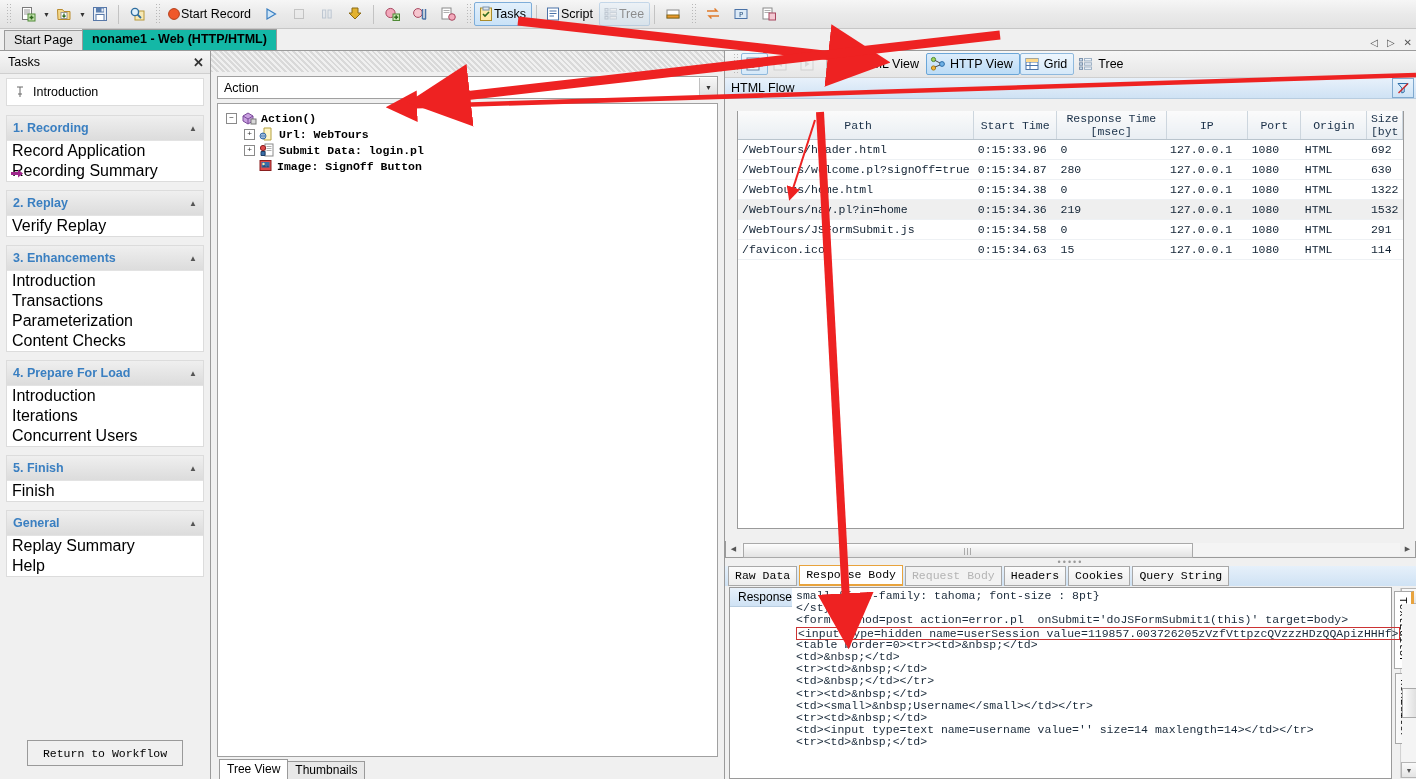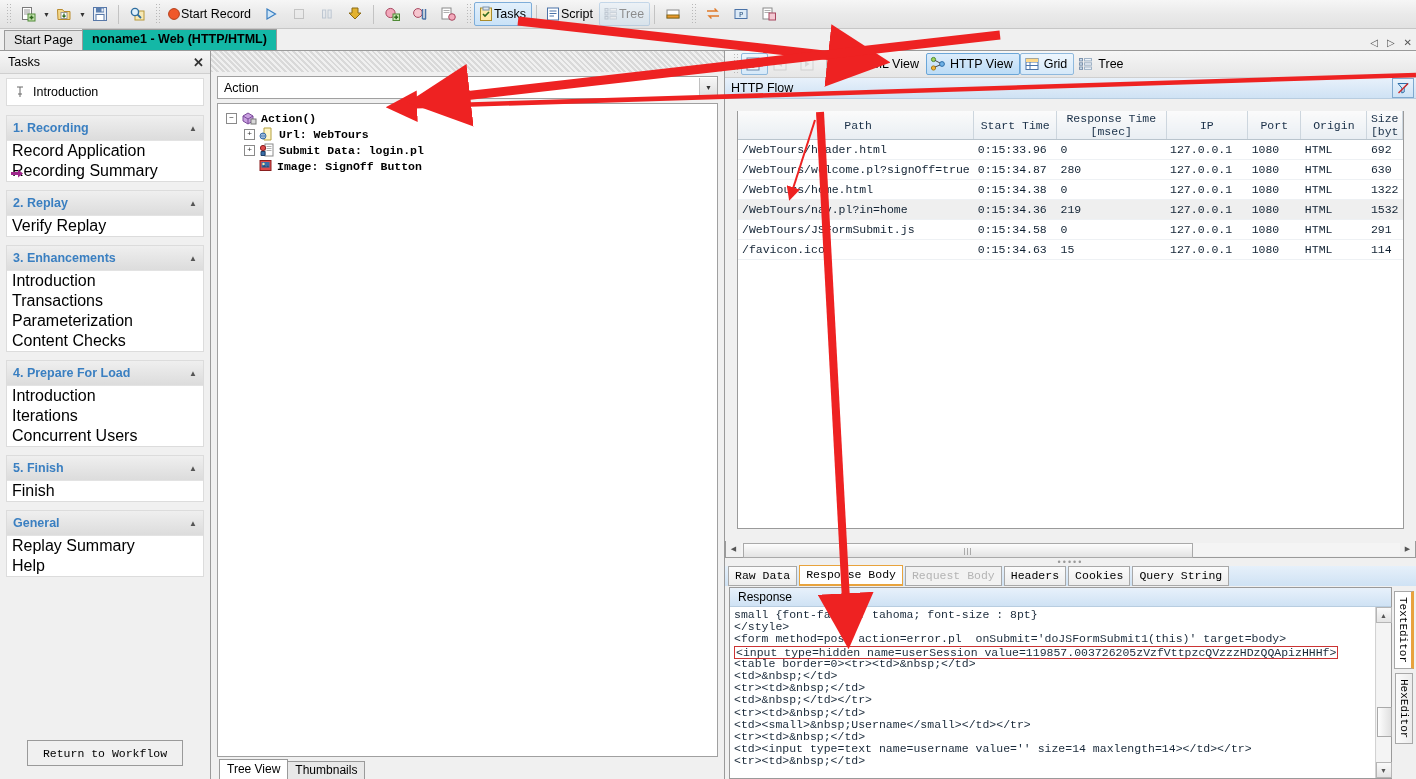--- a/index.html
+++ b/index.html
@@ -151,21 +151,21 @@
 
   .dtabs{height:20px;flex:0 0 20px;display:flex;align-items:flex-end;padding-left:3px;
     background:linear-gradient(to bottom,#e6f0fa,#cfe2f4);}
   .dt{height:18px;line-height:17px;padding:0 6px;border:1px solid #a8a8a8;
     background:linear-gradient(to bottom,#fbfbfb,#ededed);font-family:"Liberation Mono",monospace;
     font-size:11.5px;margin-right:2px;cursor:default;}
   .dt.active{background:#fff;border:1px solid #e8a33d;border-bottom:2px solid #e8a33d;}
   .dt.disabled{color:#b4b4b4;background:#f2f2f2;}
 
   .respwrap{flex:1;min-height:0;display:flex;margin:1px 0 0 4px;}
-  .respbox{flex:1;min-width:0;border:1px solid #9a9a9a;background:#fff;display:flex;flex-direction:column;}
+  .respbox{flex:1;min-width:0;border:1px solid #9a9a9a;background:#fff;display:flex;flex-direction:row;}
   .resp-title{height:18px;flex:0 0 18px;display:flex;align-items:center;padding-left:8px;
     background:linear-gradient(to bottom,#e8f1fb,#cfe2f4);font-size:12px;border-bottom:1px solid #b8cde0;}
   .resp-inner{flex:1;display:flex;min-height:0;}
   .resp-text{flex:1;min-width:0;overflow:hidden;padding:2px 0 0 4px;
     font-family:"Liberation Mono",monospace;font-size:11.5px;color:#1a2a3a;line-height:12.2px;
     position:relative;}
   .resp-text .ln{white-space:pre;height:12.2px;}
   .resp-text .hiline{border:1px solid #c33;display:inline-block;padding:0 1px;height:11px;line-height:11px;}
   .vscroll{width:15px;flex:0 0 15px;background:#f2f2f2;border-left:1px solid #d2d2d2;
     display:flex;flex-direction:column;align-items:center;}
@@ -661,21 +661,21 @@
               <rect x="6.5" y="6.8" width="7" height="2.4" fill="#eef3f9" stroke="#9fb2c6"></rect>
               <rect x="1.5" y="11" width="3" height="2.4" fill="#cfe0f0" stroke="#7d93ad"></rect>
               <rect x="6.5" y="11" width="7" height="2.4" fill="#eef3f9" stroke="#9fb2c6"></rect>
             </svg>
           </span>
           <span>Tree</span>
         </div>
       </div>
 
       <div class="flowhdr">
-        <span>HTTP Flow</span>
+        <span>HTML Flow</span>
         <span class="flow-filter">
           <svg width="14" height="14" viewBox="0 0 14 14">
             <path d="M2 2.5h10l-3.8 4.5V11L5.8 12V7z" fill="#dbe9f8" stroke="#2d6ea8"></path>
             <line x1="2.5" y1="12" x2="12" y2="2.5" stroke="#d02b2b" stroke-width="1.4"></line>
           </svg>
         </span>
       </div>
 
       <div class="flowtable">
         <table class="flow">

